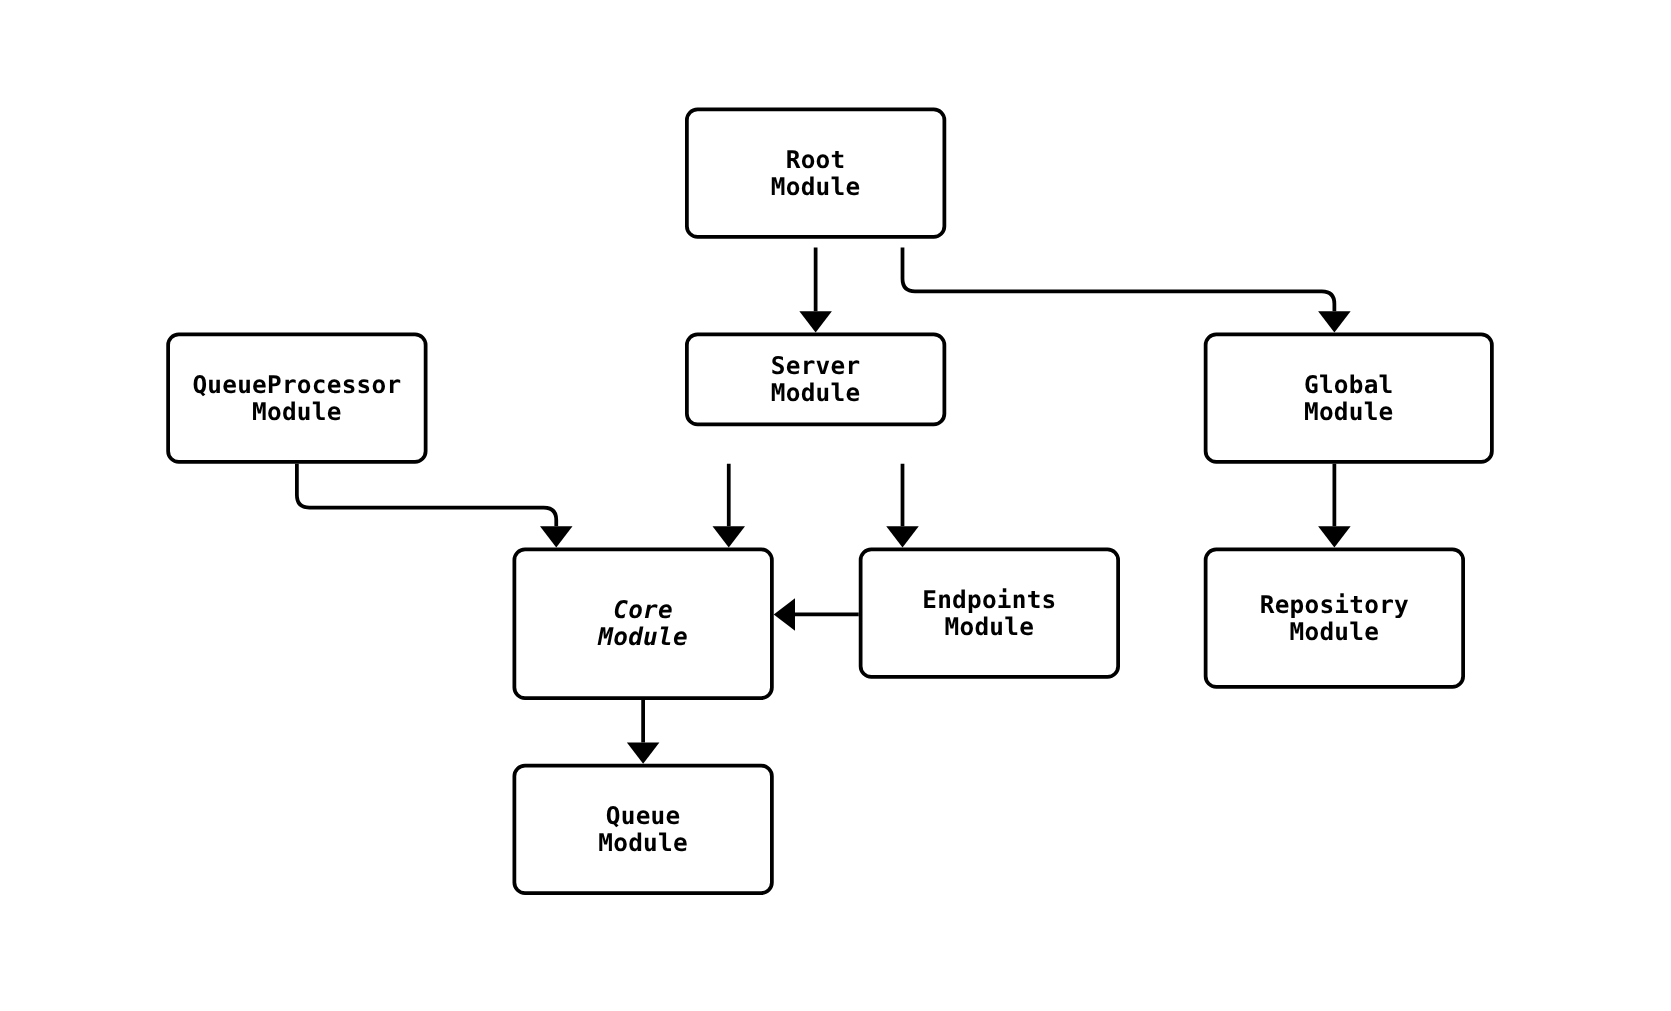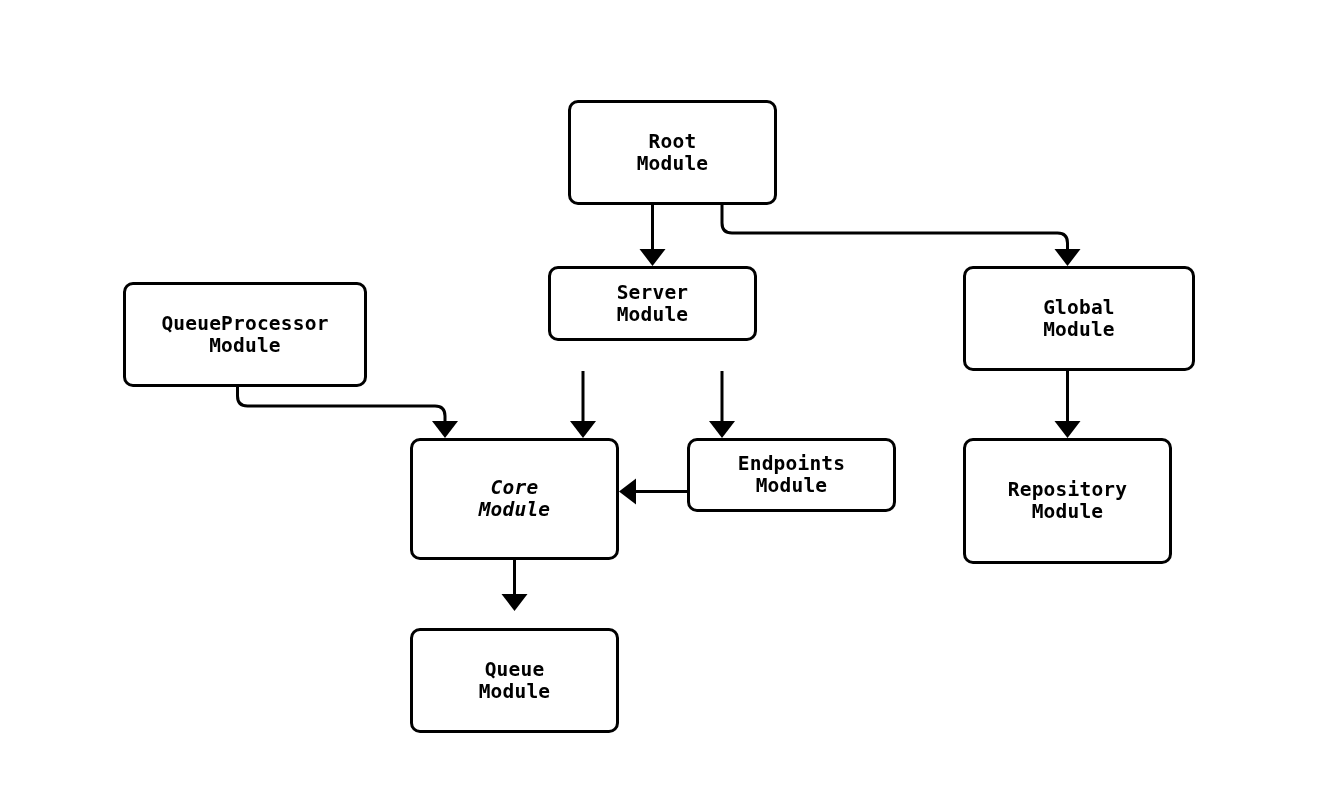--- a/index.html
+++ b/index.html
@@ -86,53 +86,53 @@
       <g>
         <path class="edge-path" d="M 1067.5 371 L 1067.5 421"></path>
         <polygon class="edge-arrowhead" points="1067.5,438 1054.5,421 1080.5,421"></polygon>
       </g>
       <g>
         <path class="edge-path" d="M 514.5 543 L 514.5 594"></path>
         <polygon class="edge-arrowhead" points="514.5,611 501.5,594 527.5,594"></polygon>
       </g>
     </svg>
 
-  <div class="node" style="left: 548px; top: 100px; width: 209px; height: 105px; margin-left: 20px;">
+  <div class="node" style="left: 548px; top: 86px; width: 209px; height: 105px;">
     <span class="node-label">Root
 Module</span>
   </div>
 
-  <div class="node" style="left: 123px; top: 266px; width: 244px; height: 105px; margin-top: 16px;">
+  <div class="node" style="left: 133px; top: 266px; width: 209px; height: 105px;">
     <span class="node-label">QueueProcessor
 Module</span>
   </div>
 
   <div class="node" style="left: 548px; top: 266px; width: 209px; height: 75px;">
     <span class="node-label">Server
 Module</span>
   </div>
 
   <div class="node" style="left: 963px; top: 266px; width: 232px; height: 105px;">
     <span class="node-label">Global
 Module</span>
   </div>
 
   <div class="node" style="left: 410px; top: 438px; width: 209px; height: 122px; font-style: italic;">
     <span class="node-label">Core
 Module</span>
   </div>
 
-  <div class="node" style="left: 687px; top: 438px; width: 209px; height: 74px; align-items: center;">
+  <div class="node" style="left: 687px; top: 438px; width: 209px; height: 105px; align-items: center;">
     <span class="node-label">Endpoints
 Module</span>
   </div>
 
-  <div class="node" style="left: 963px; top: 438px; width: 209px; height: 126px;">
+  <div class="node" style="left: 963px; top: 438px; width: 209px; height: 113px;">
     <span class="node-label">Repository
 Module</span>
   </div>
 
-  <div class="node" style="left: 410px; top: 611px; width: 209px; height: 105px; margin-top: 17px;">
+  <div class="node" style="left: 410px; top: 611px; width: 209px; height: 105px;">
     <span class="node-label">Queue
 Module</span>
   </div>
 
 </div>
 
 </body></html>

